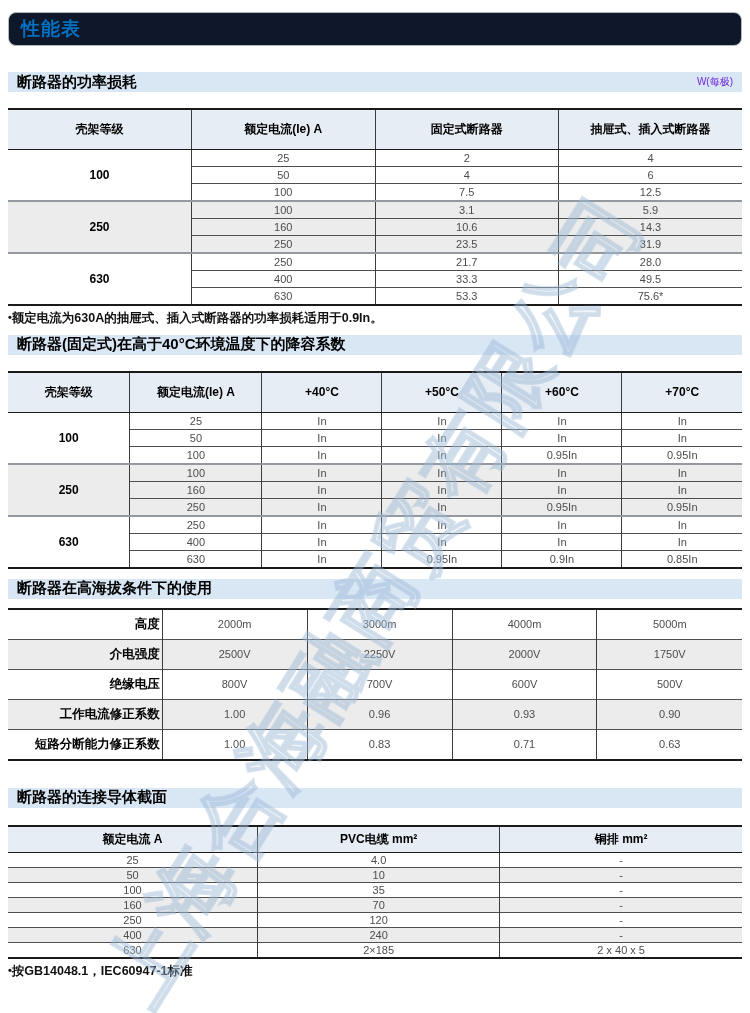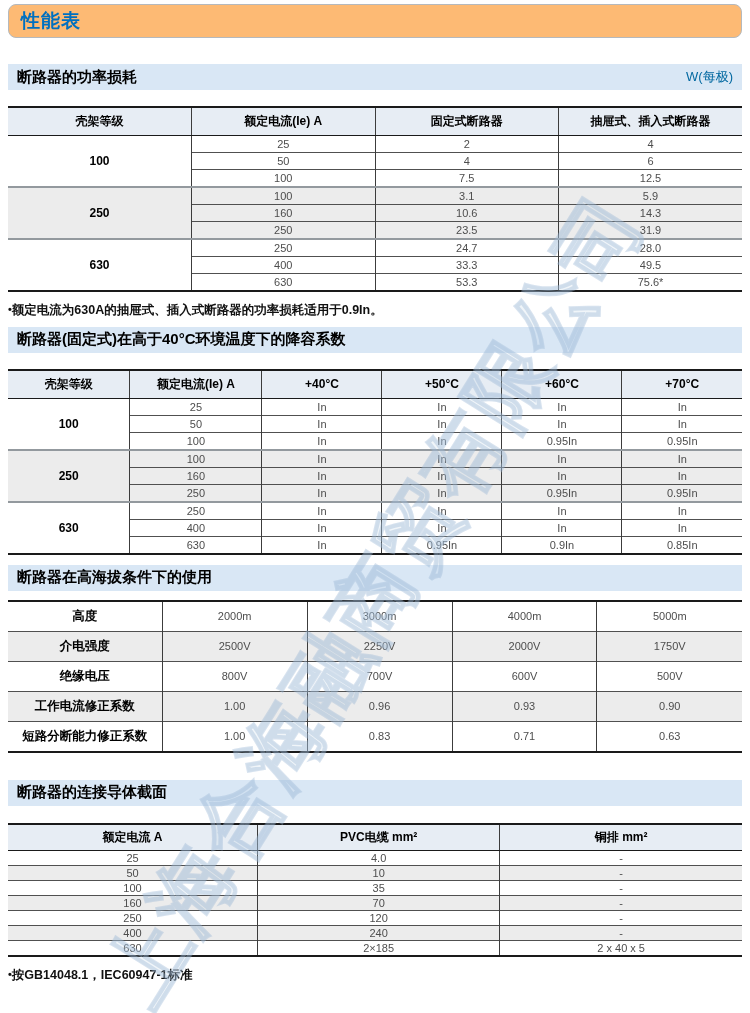--- a/index.html
+++ b/index.html
@@ -4,47 +4,47 @@
 <style>
   html,body{margin:0;padding:0;}
   body{
     width:750px;height:1013px;background:#ffffff;position:relative;overflow:hidden;
     font-family:"Liberation Sans","DejaVu Sans",sans-serif;color:#111;
     -webkit-font-smoothing:antialiased;
   }
   .content{padding:0 8px;position:relative;}
 
   
-  .page-header{position:relative;margin-top:4px;height:32px;border:1.5px solid #b5b9bd;border-radius:8px;background:#fdba74;}
+  .page-header{position:relative;margin-top:12px;height:32px;border:1.5px solid #b5b9bd;border-radius:8px;background:#0f172a;}
   .page-title{position:absolute;left:12px;top:50%;transform:translateY(-50%);font-size:19px;font-weight:bold;color:#0070c0;letter-spacing:1px;}
   .category-badge{position:absolute;right:-1.5px;top:-1.5px;bottom:-1.5px;width:94px;background:#8a9095;border-radius:6px 8px 8px 6px;color:#fff;display:flex;align-items:center;justify-content:center;font-size:14.5px;letter-spacing:1px;}
 
   
-  .section-bar{display:flex;justify-content:space-between;align-items:center;background:#d9e7f5;height:26px;padding:0 9px;}
+  .section-bar{display:flex;justify-content:space-between;align-items:center;background:#d9e7f5;height:20px;padding:0 9px;}
   .sb1{margin-top:26px}.sb2{margin-top:8px}.sb3{margin-top:10px}.sb4{margin-top:27px}
   .section-title{font-weight:bold;font-size:15px;color:#000;}
-  .section-unit{font-size:13px;color:#0369a1;font-weight:normal;}
+  .section-unit{font-size:10px;color:#6d28d9;font-weight:normal;}
 
   
   table{width:100%;border-collapse:collapse;table-layout:fixed;border-top:2.5px solid #1a1a1a;border-bottom:2.5px solid #1a1a1a;}
   .t1{margin-top:16px}.t2{margin-top:16px}.t3{margin-top:9px}.t4{margin-top:17px}
-  th{background:#e7edf4;font-size:12px;font-weight:bold;color:#000;padding:5px 2px;border-bottom:1.5px solid #1a1a1a;text-align:center;}
+  th{background:#e7edf4;font-size:12px;font-weight:bold;color:#000;padding:11px 2px;border-bottom:1.5px solid #1a1a1a;text-align:center;}
   td{font-size:11px;color:#4d4d4d;text-align:center;padding:2px;border-top:1px solid #505050;}
   th+th, td+td{border-left:1px solid #3c3c3c;}
   td.group-label{border-right:1px solid #3c3c3c;font-weight:bold;color:#000;font-size:12px;}
   tr.shaded td{background:#ececec;}
   tr.group-start td{border-top:2px solid #93999e;}
-  td.row-label{font-weight:bold;color:#000;text-align:center;padding-left:8px;font-size:12.5px;}
+  td.row-label{font-weight:bold;color:#000;text-align:right;padding-left:8px;font-size:12.5px;}
   .t3 td{padding:6px 2px;}
   .t4 td{padding:1px 2px;}
   .t4 th{padding:4px 2px;}
 
   
   .notes{margin-top:4px;}
-  .footnote{font-size:12.5px;font-weight:600;color:#111;margin-top:11px;line-height:1.25;}
+  .footnote{font-size:12.5px;font-weight:600;color:#111;margin-top:5px;line-height:1.25;}
   .footnote::before{content:"\2022 ";font-size:11px;position:relative;top:-1px;}
 
   
   .watermark{
     position:absolute;left:50%;top:600px;
     transform:translate(-50%,-50%) rotate(-58deg);
     font-size:82px;font-weight:bold;white-space:nowrap;letter-spacing:3px;
     color:rgba(180,203,226,0.20);
     -webkit-text-stroke:2px rgba(152,182,212,0.38);
     z-index:9;pointer-events:none;user-select:none;
@@ -109,21 +109,21 @@
           <td>14.3</td>
         </tr>
         <tr class="shaded">
           <td>250</td>
           <td>23.5</td>
           <td>31.9</td>
         </tr>
         <tr class=" group-start">
           <td class="group-label" rowspan="3">630</td>
           <td>250</td>
-          <td>24.7</td>
+          <td>21.7</td>
           <td>28.0</td>
         </tr>
         <tr>
           <td>400</td>
           <td>33.3</td>
           <td>49.5</td>
         </tr>
         <tr>
           <td>630</td>
           <td>53.3</td>

